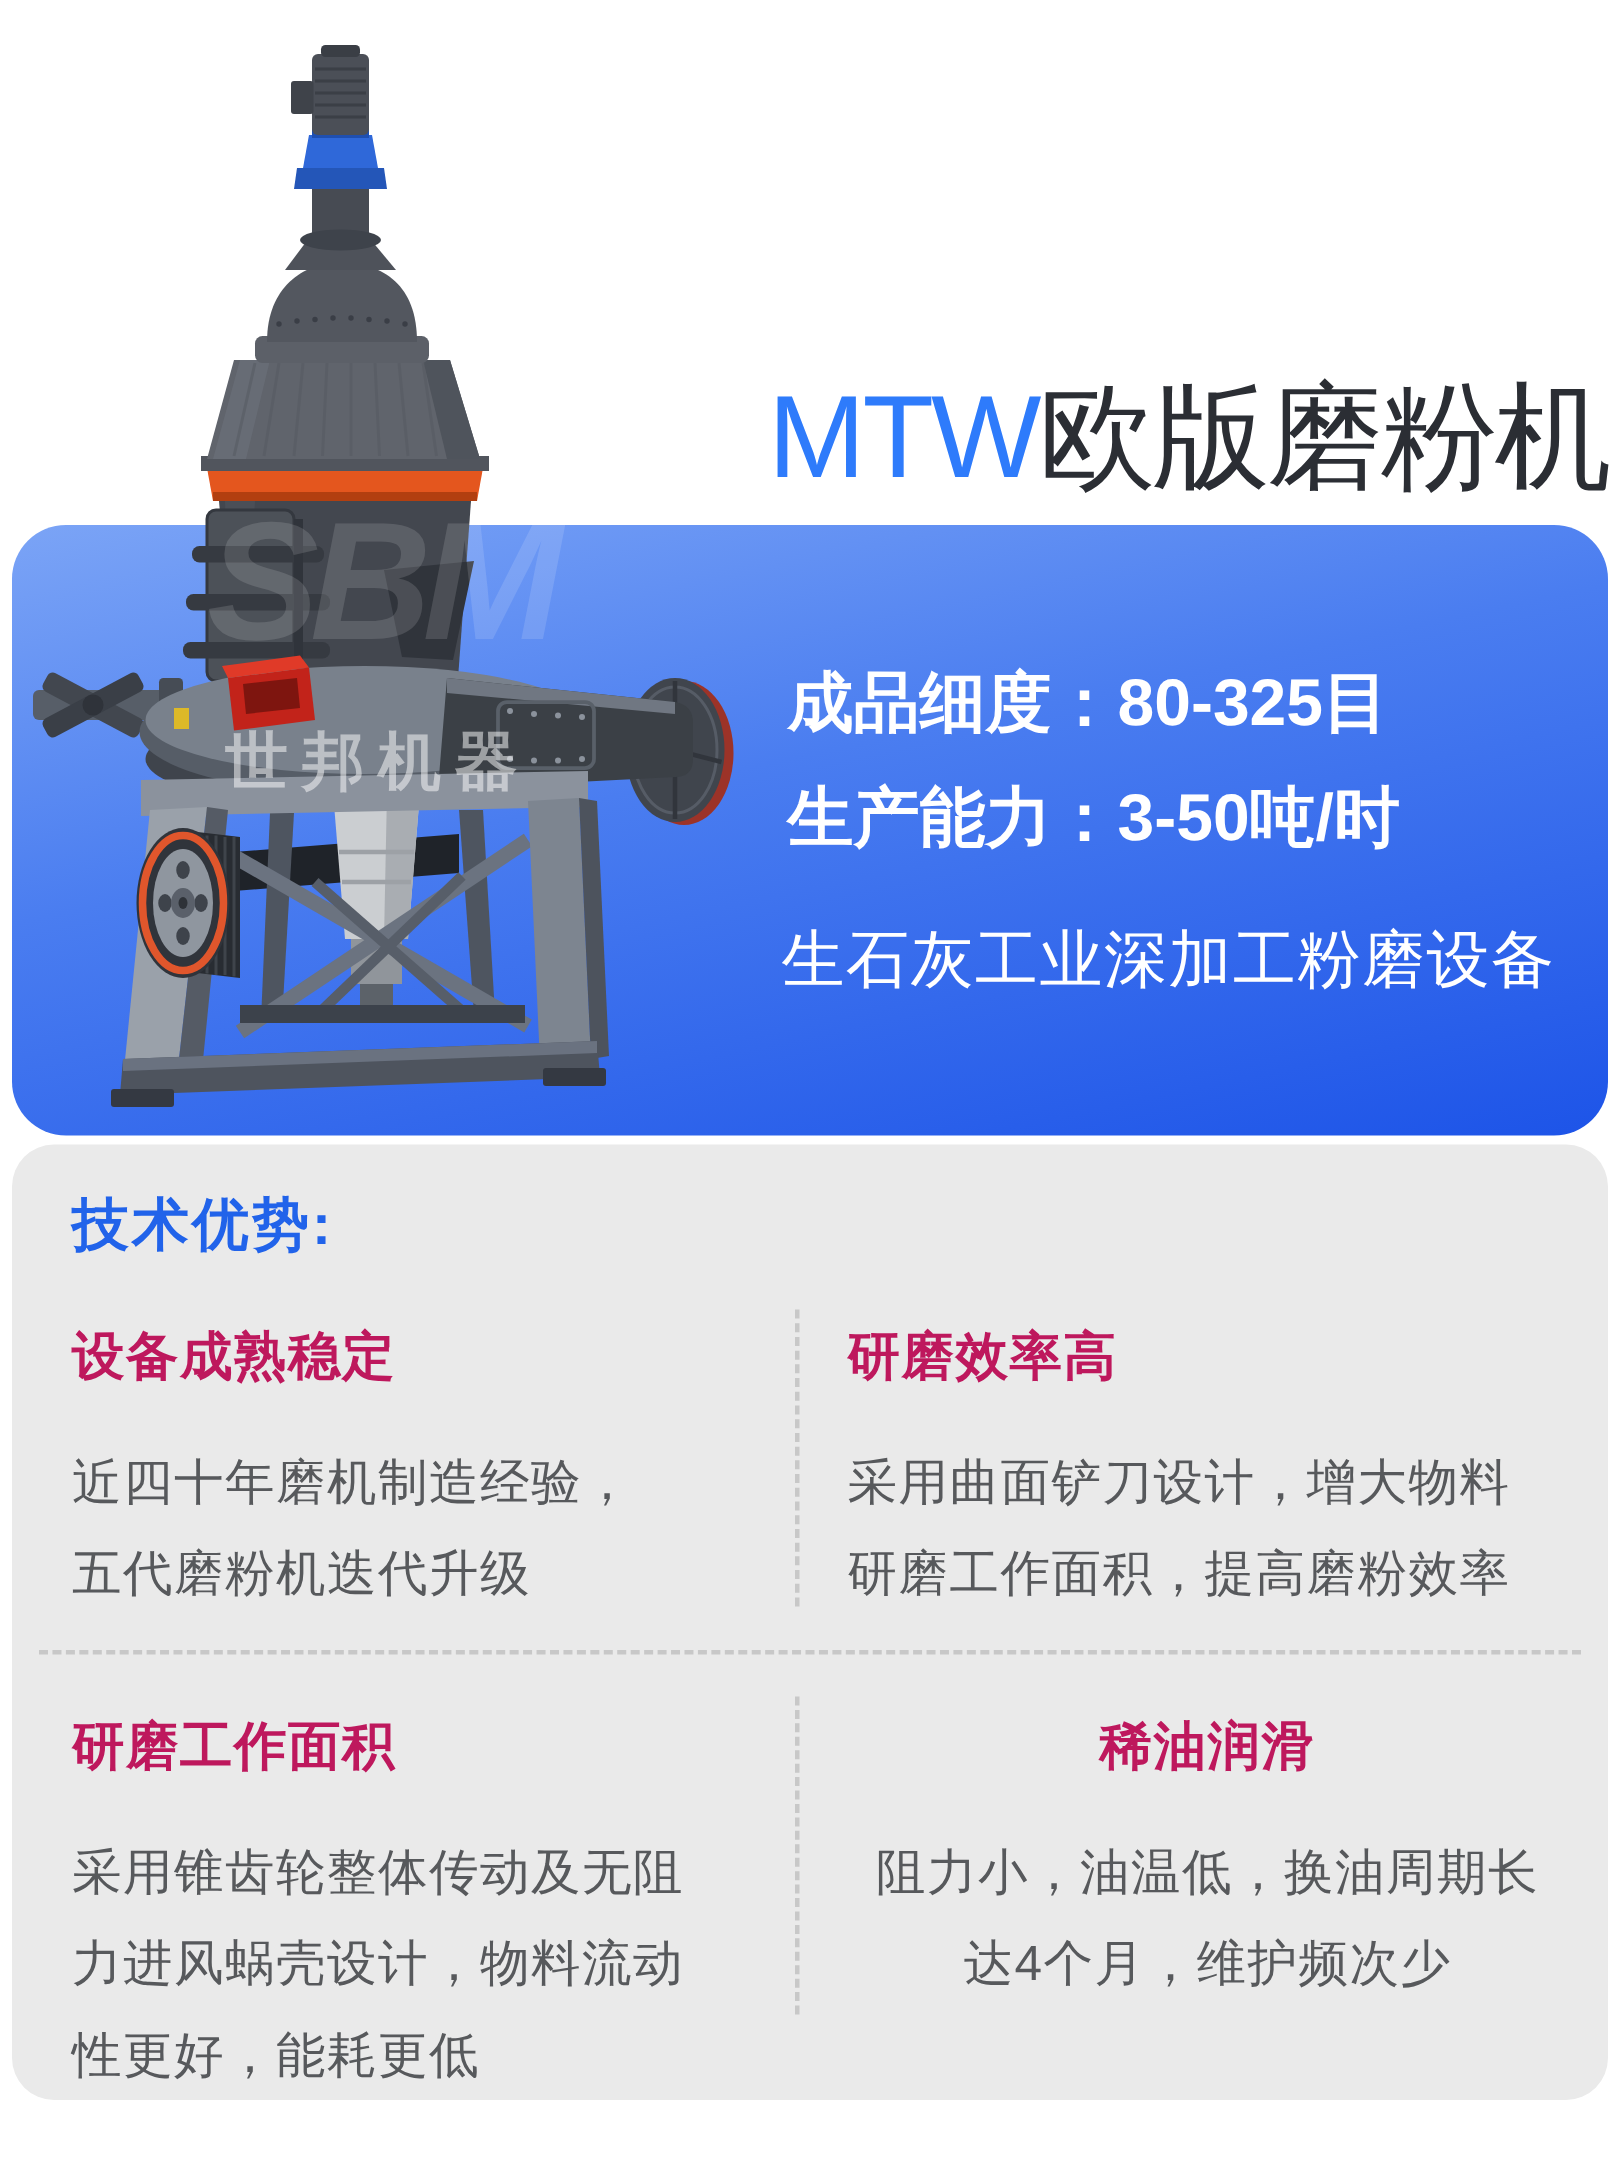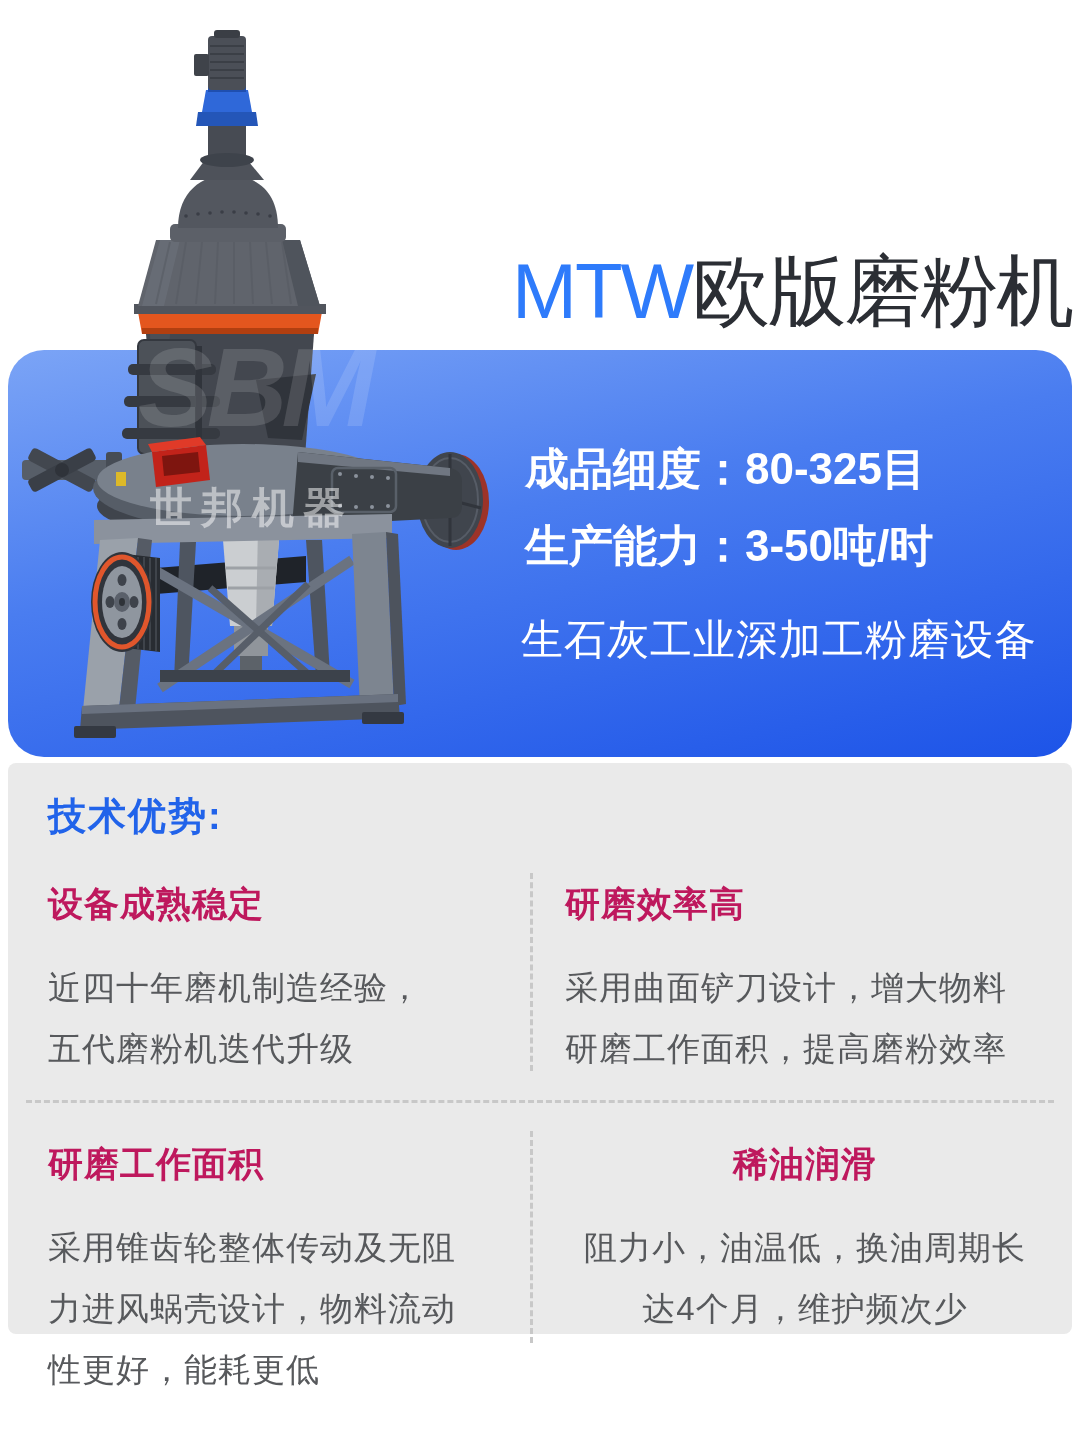--- a/index.html
+++ b/index.html
@@ -22,22 +22,22 @@
   .spec-lines{position:absolute;left:517px;top:80px;color:#ffffff;}
   .spec-line{font-size:44px;font-weight:600;line-height:77px;white-space:nowrap;}
   .tagline{
     position:absolute;left:513px;top:262px;color:#ffffff;
     font-size:42px;font-weight:500;white-space:nowrap;letter-spacing:1px;text-align:center;
   }
   
   .machine{position:absolute;left:10px;top:28px;width:490px;height:710px;}
   
   .adv-section{
-    position:absolute;left:8px;right:8px;top:763px;height:571px;
-    background:#eaeaea;border-radius:8px;
+    position:absolute;left:8px;right:8px;top:763px;height:637px;
+    background:#eaeaea;border-radius:28px;
   }
   .adv-heading{
     position:absolute;left:40px;top:28px;
     font-size:38px;font-weight:800;color:#2163ea;letter-spacing:2px;
   }
   .adv-card{position:absolute;width:460px;}
   .adv-card.c1{left:40px;top:118px;}
   .adv-card.c2{left:557px;top:118px;width:480px;}
   .adv-card.c3{left:40px;top:378px;}
   .adv-card.c4{left:557px;top:378px;width:480px;text-align:center;}

